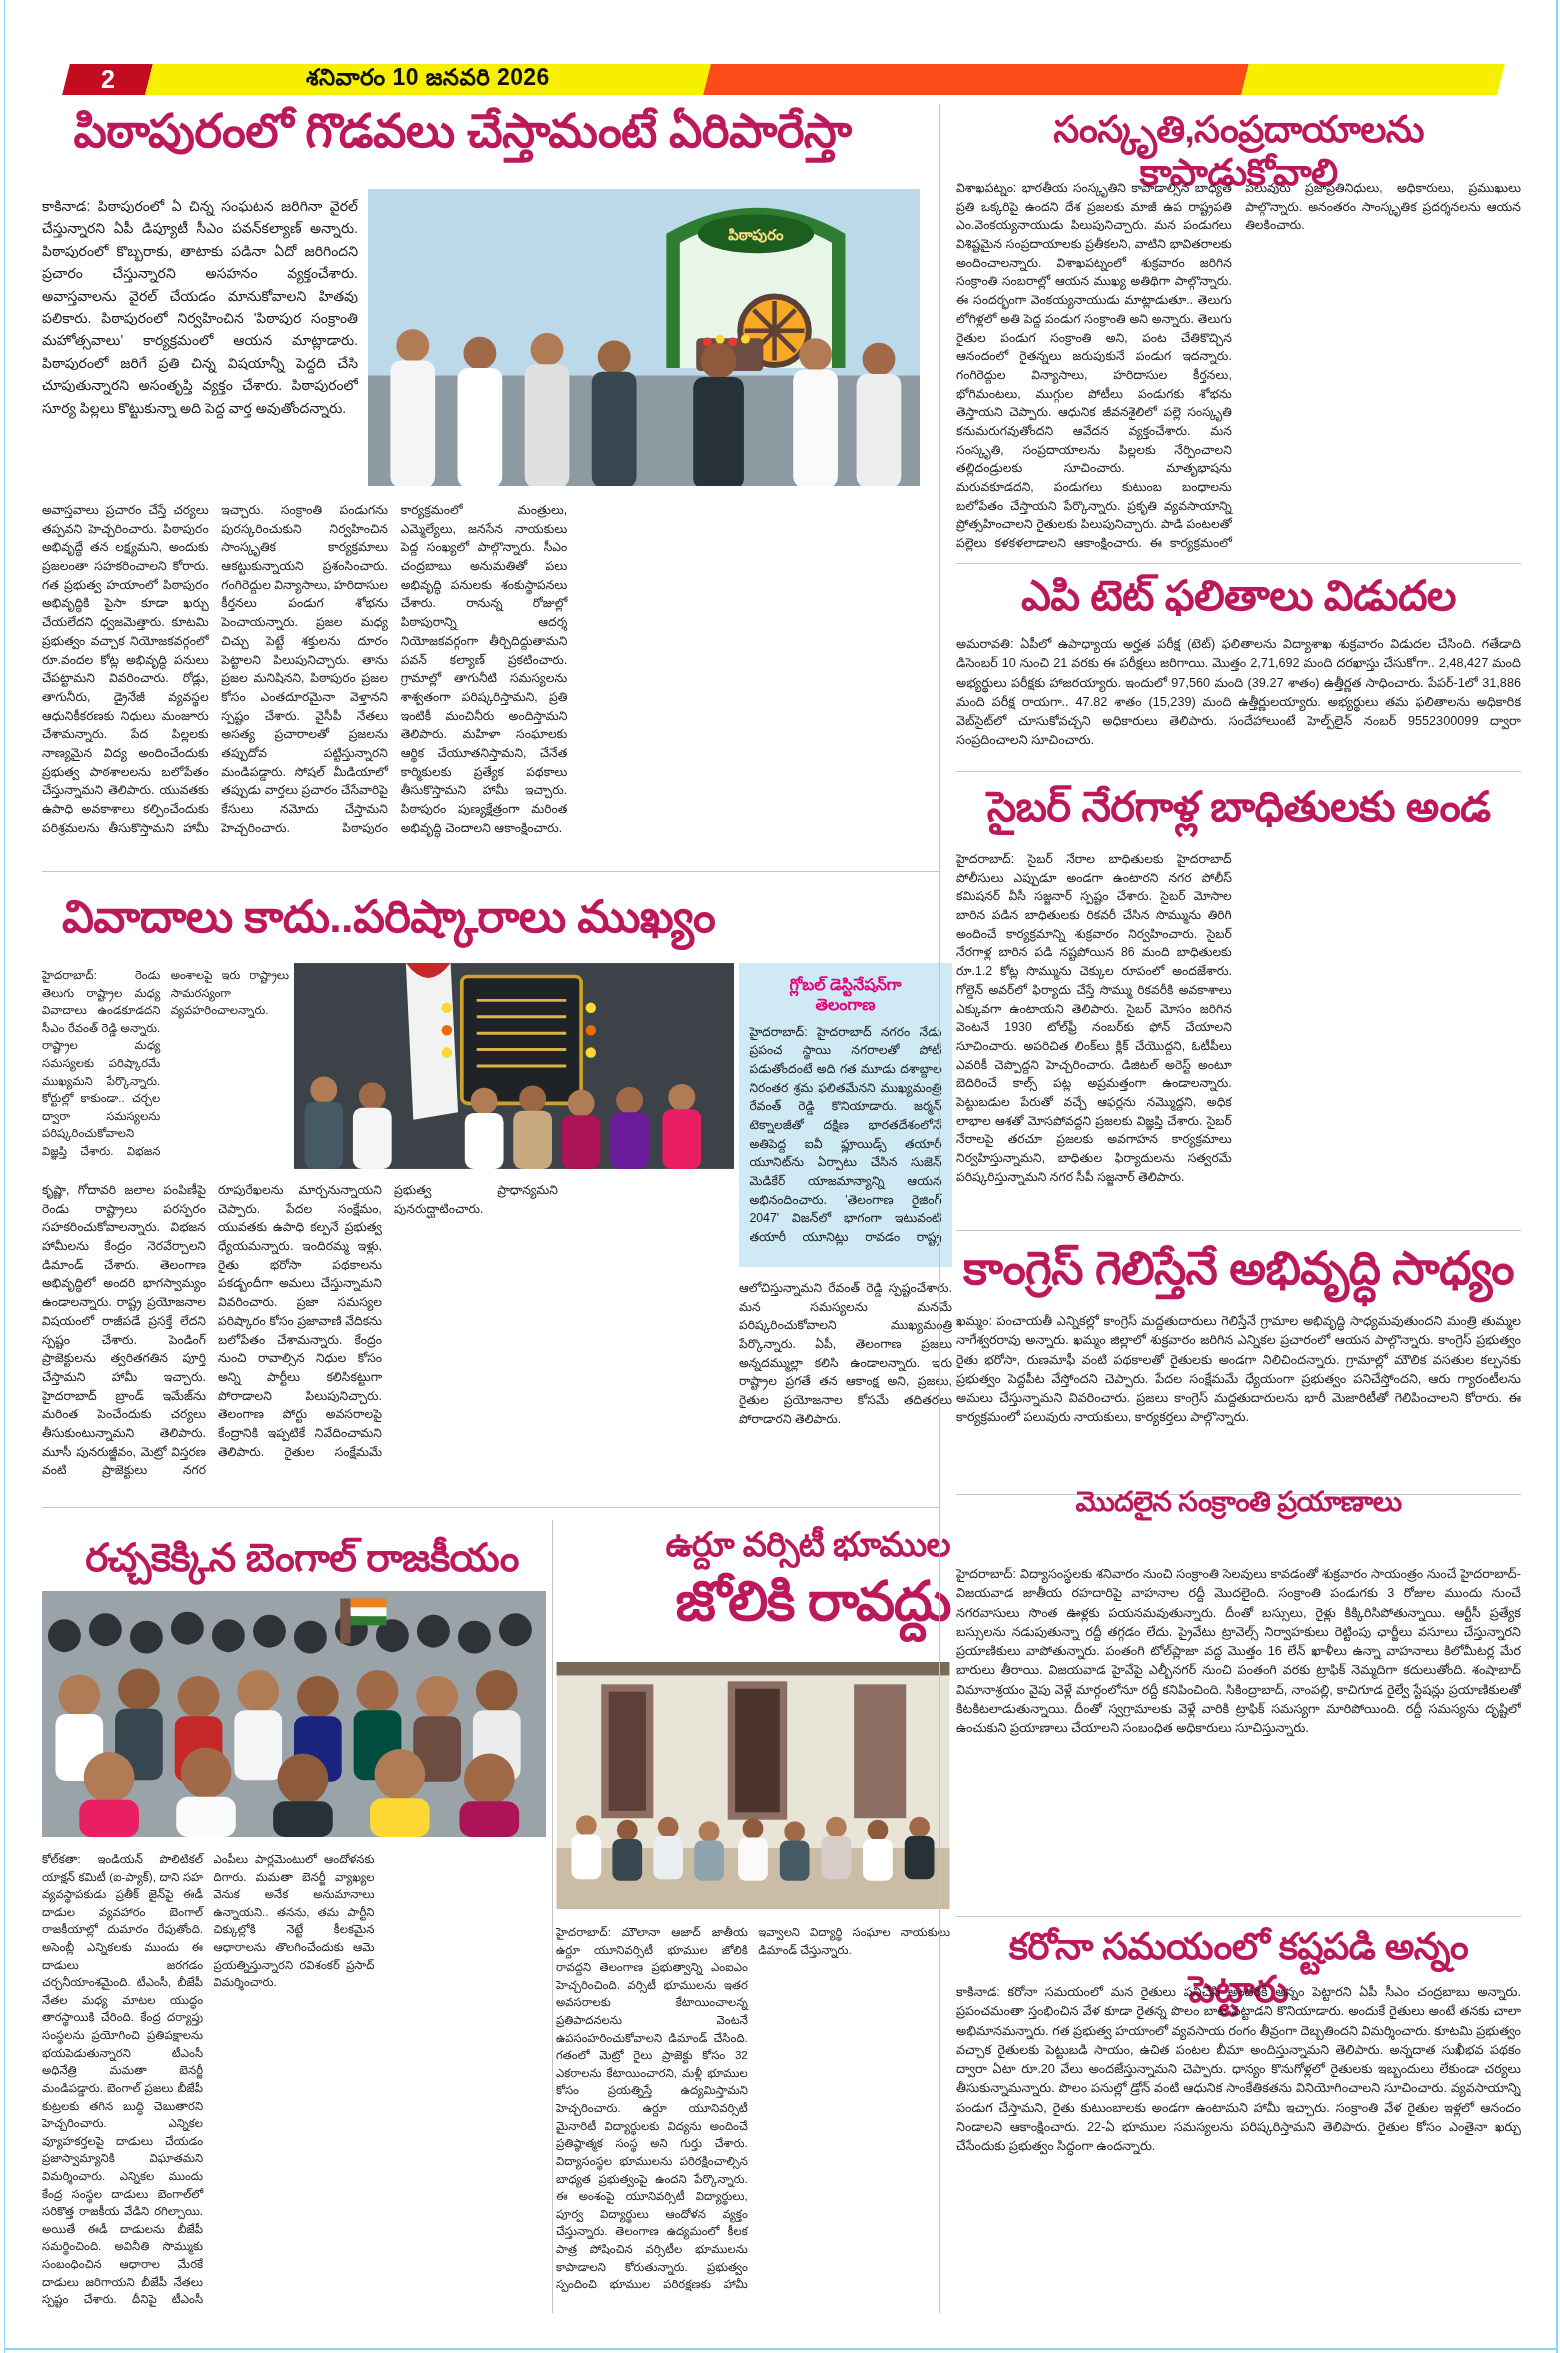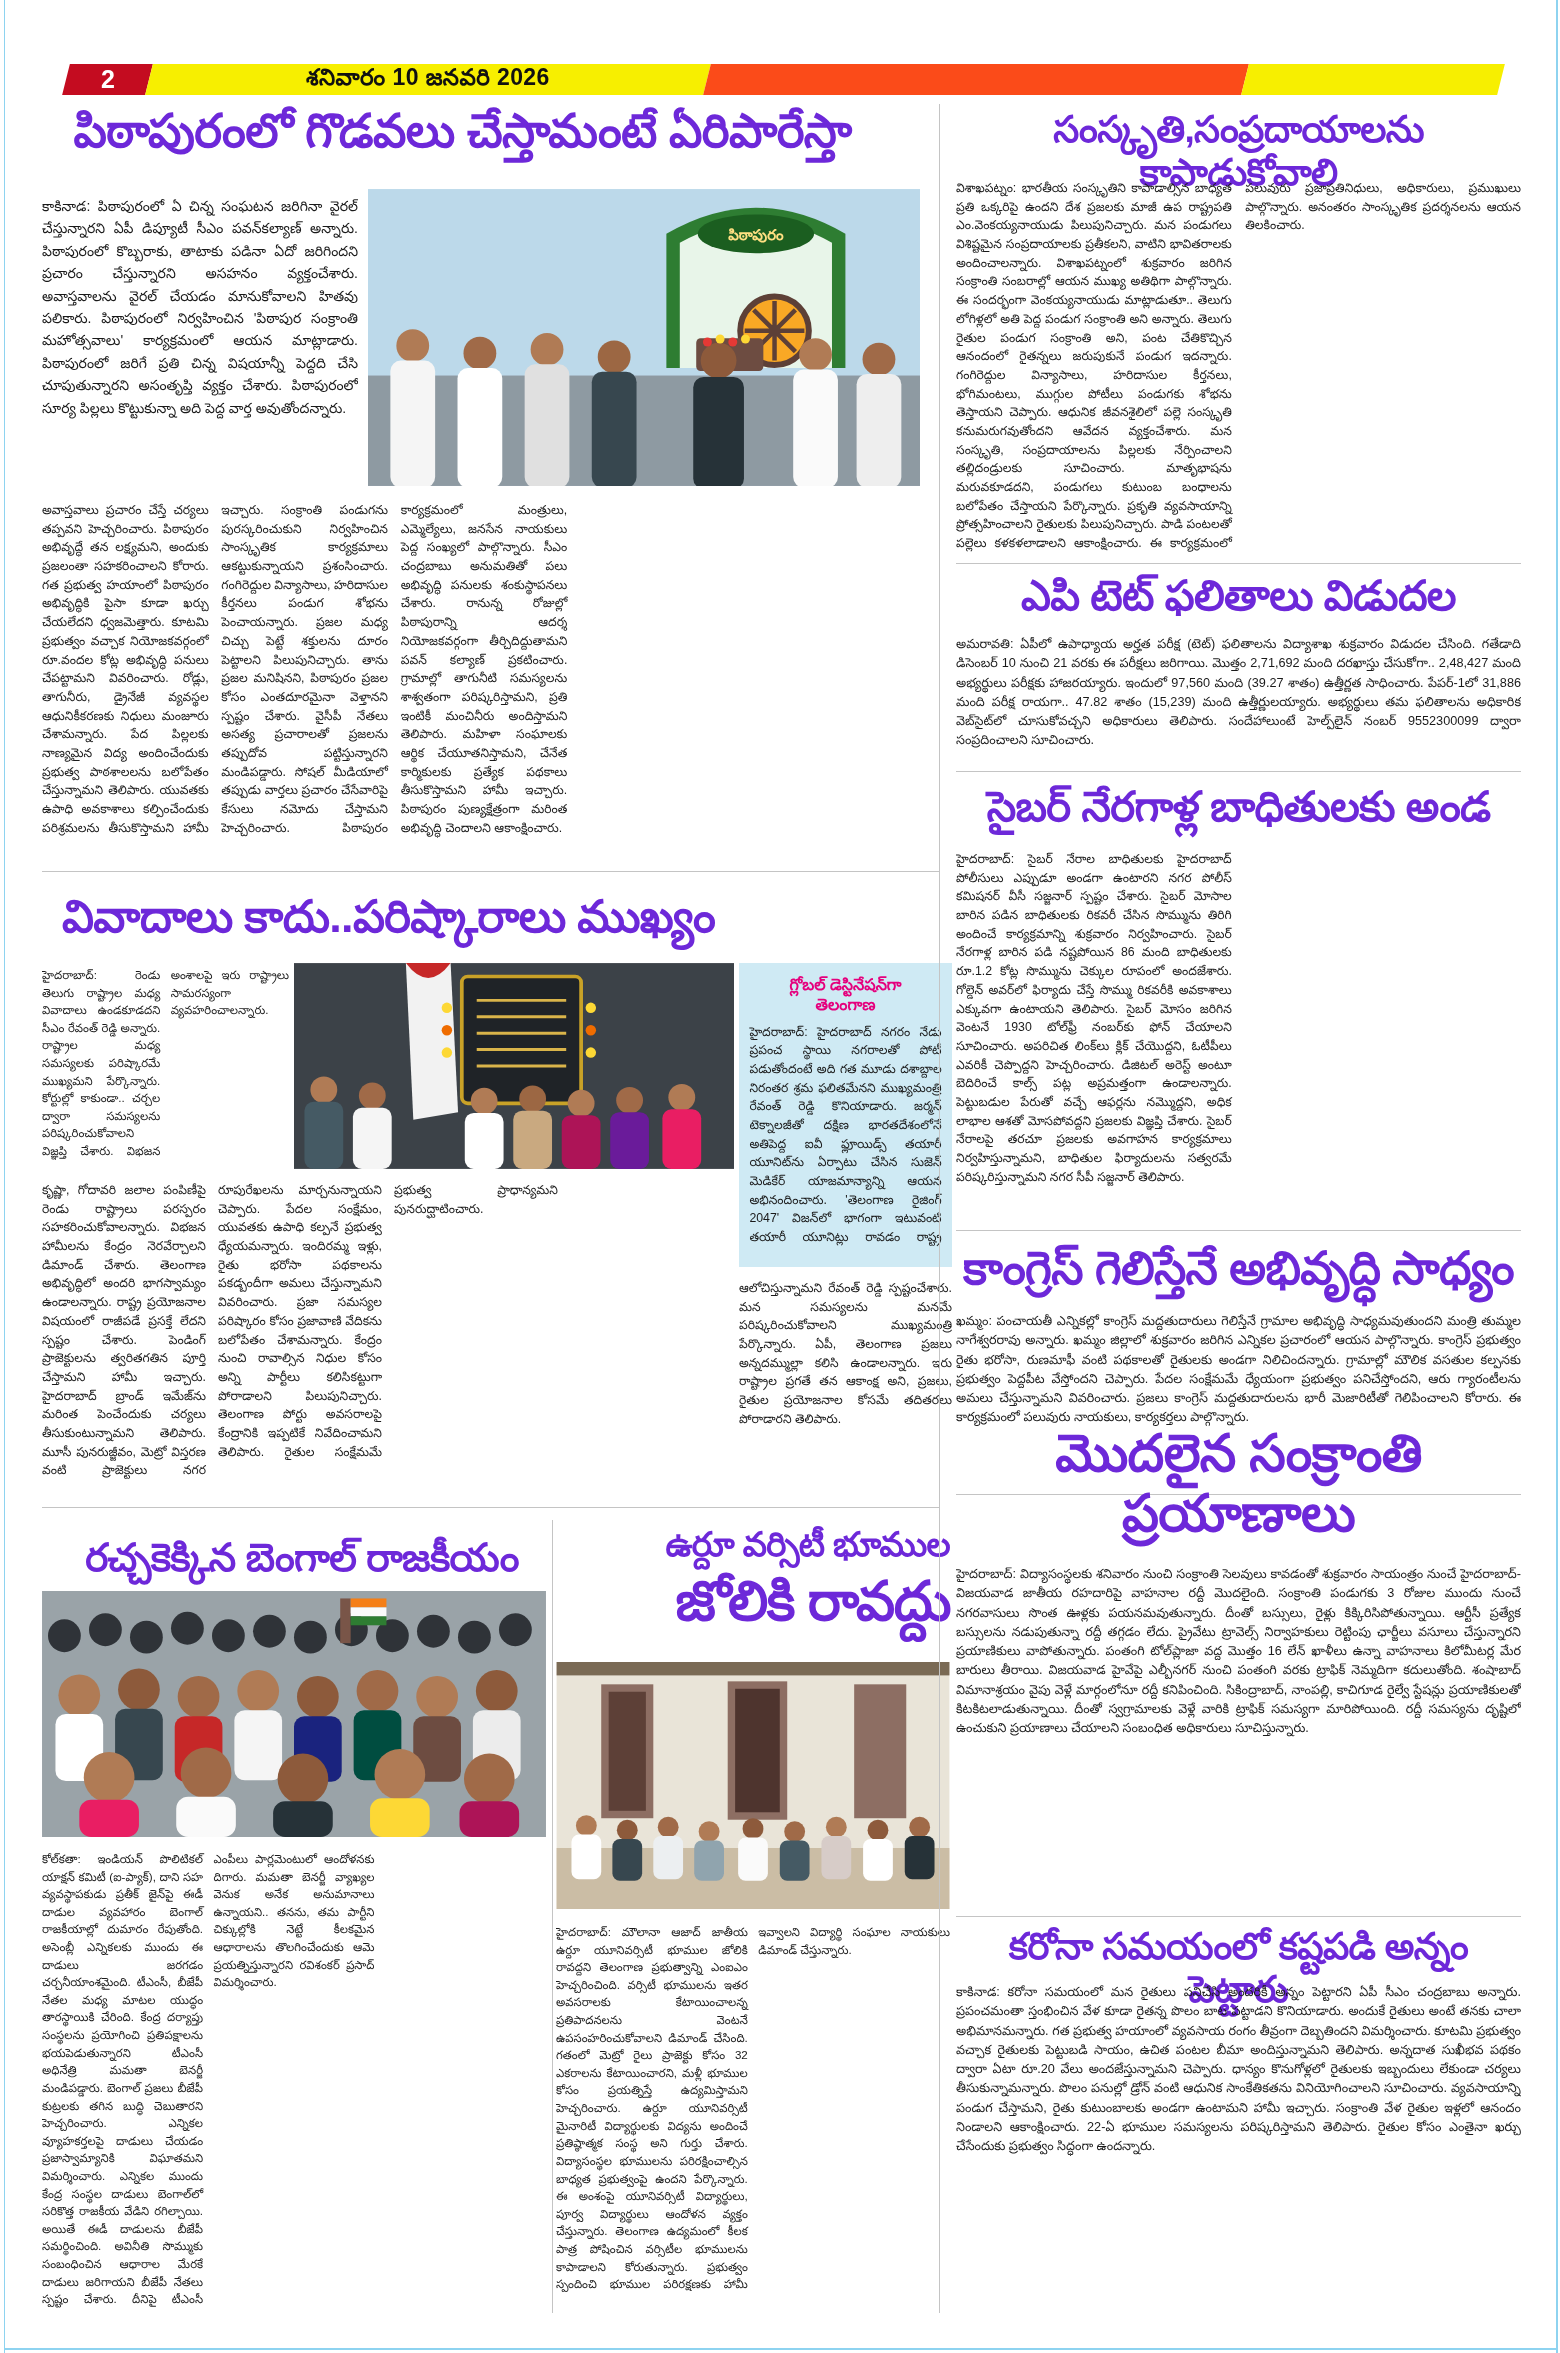--- a/index.html
+++ b/index.html
@@ -12,21 +12,21 @@
   #band{position:absolute;left:66px;top:64px;height:31px;width:1436px;transform:skewX(-14deg);display:flex;}
   #band .seg{height:100%;display:flex;align-items:center;justify-content:center;}
   #band .unskew{transform:skewX(14deg);}
   .seg-red{width:83px;background:#c40c20;}
   .seg-yellow1{width:558px;background:#f7ef00;}
   .seg-orange{width:538px;background:#fb4b19;}
   .seg-yellow2{width:256px;background:#f7ef00;}
   .pagenum{color:#ffffff;font-size:25px;font-weight:800;}
   .dateline{color:#111111;font-size:23px;font-weight:800;letter-spacing:0.4px;}
   
-  .headline{font-weight:800;color:#6d28d9;line-height:1.15;letter-spacing:-0.7px;}
+  .headline{font-weight:800;color:#be185d;line-height:1.15;letter-spacing:-0.7px;}
   .center{text-align:center;}
   .right{text-align:right;}
   
   .t{font-size:12.3px;line-height:1.52;text-align:justify;overflow:hidden;column-fill:auto;word-break:break-word;}
   .rule-h{background:#c4c4c4;height:0.7px;}
   .rule-v{background:#c4c4c4;width:0.7px;}
   
   #inset{background:#cfeaf4;padding:12px 10.4px;box-sizing:border-box;}
   #inset .inset-title{color:#e5007d;font-weight:800;font-size:16px;line-height:1.25;text-align:center;margin:0 0 7.5px 0;}
   #inset .t{font-size:12.3px;}
@@ -309,21 +309,21 @@
   <h1 class="abs headline center" style="left:956px;top:783px;width:565px;font-size:42px;margin:0;">సైబర్ నేరగాళ్ల బాధితులకు అండ</h1>
   <div class="abs t" style="left:956px;top:850px;width:565px;height:370px;column-count:2;column-gap:13.4px;">హైదరాబాద్: సైబర్ నేరాల బాధితులకు హైదరాబాద్ పోలీసులు ఎప్పుడూ అండగా ఉంటారని నగర పోలీస్ కమిషనర్ వీసీ సజ్జనార్ స్పష్టం చేశారు. సైబర్ మోసాల బారిన పడిన బాధితులకు రికవరీ చేసిన సొమ్మును తిరిగి అందించే కార్యక్రమాన్ని శుక్రవారం నిర్వహించారు. సైబర్ నేరగాళ్ల బారిన పడి నష్టపోయిన 86 మంది బాధితులకు రూ.1.2 కోట్ల సొమ్మును చెక్కుల రూపంలో అందజేశారు. గోల్డెన్ అవర్‌లో ఫిర్యాదు చేస్తే సొమ్ము రికవరీకి అవకాశాలు ఎక్కువగా ఉంటాయని తెలిపారు. సైబర్ మోసం జరిగిన వెంటనే 1930 టోల్‌ఫ్రీ నంబర్‌కు ఫోన్ చేయాలని సూచించారు. అపరిచిత లింక్‌లు క్లిక్ చేయొద్దని, ఓటీపీలు ఎవరికీ చెప్పొద్దని హెచ్చరించారు. డిజిటల్ అరెస్ట్ అంటూ బెదిరించే కాల్స్ పట్ల అప్రమత్తంగా ఉండాలన్నారు. పెట్టుబడుల పేరుతో వచ్చే ఆఫర్లను నమ్మొద్దని, అధిక లాభాల ఆశతో మోసపోవద్దని ప్రజలకు విజ్ఞప్తి చేశారు. సైబర్ నేరాలపై తరచూ ప్రజలకు అవగాహన కార్యక్రమాలు నిర్వహిస్తున్నామని, బాధితుల ఫిర్యాదులను సత్వరమే పరిష్కరిస్తున్నామని నగర సీపీ సజ్జనార్ తెలిపారు.</div>
 
   <div class="abs rule-h" style="left:956px;top:1230px;width:565px;"></div>
 
   <h1 class="abs headline center" style="left:956px;top:1242px;width:565px;font-size:46px;margin:0;">కాంగ్రెస్ గెలిస్తేనే అభివృద్ధి సాధ్యం</h1>
   <div class="abs t" style="left:956px;top:1312px;width:565px;height:173px;font-size:12.7px;">ఖమ్మం: పంచాయతీ ఎన్నికల్లో కాంగ్రెస్ మద్దతుదారులు గెలిస్తేనే గ్రామాల అభివృద్ధి సాధ్యమవుతుందని మంత్రి తుమ్మల నాగేశ్వరరావు అన్నారు. ఖమ్మం జిల్లాలో శుక్రవారం జరిగిన ఎన్నికల ప్రచారంలో ఆయన పాల్గొన్నారు. కాంగ్రెస్ ప్రభుత్వం రైతు భరోసా, రుణమాఫీ వంటి పథకాలతో రైతులకు అండగా నిలిచిందన్నారు. గ్రామాల్లో మౌలిక వసతుల కల్పనకు ప్రభుత్వం పెద్దపీట వేస్తోందని చెప్పారు. పేదల సంక్షేమమే ధ్యేయంగా ప్రభుత్వం పనిచేస్తోందని, ఆరు గ్యారంటీలను అమలు చేస్తున్నామని వివరించారు. ప్రజలు కాంగ్రెస్ మద్దతుదారులను భారీ మెజారిటీతో గెలిపించాలని కోరారు. ఈ కార్యక్రమంలో పలువురు నాయకులు, కార్యకర్తలు పాల్గొన్నారు.</div>
 
   <div class="abs rule-h" style="left:956px;top:1494px;width:565px;"></div>
 
-  <h1 class="abs headline center" style="left:956px;top:1424px;width:565px;font-size:52px;margin:0;">మొదలైన సంక్రాంతి ప్రయాణాలు</h1>
+  <h1 class="abs headline center" style="left:956px;top:1486px;width:565px;font-size:28px;margin:0;">మొదలైన సంక్రాంతి ప్రయాణాలు</h1>
   <div class="abs t" style="left:956px;top:1565px;width:565px;height:341px;font-size:12.7px;">హైదరాబాద్: విద్యాసంస్థలకు శనివారం నుంచి సంక్రాంతి సెలవులు కావడంతో శుక్రవారం సాయంత్రం నుంచే హైదరాబాద్-విజయవాడ జాతీయ రహదారిపై వాహనాల రద్దీ మొదలైంది. సంక్రాంతి పండుగకు 3 రోజుల ముందు నుంచే నగరవాసులు సొంత ఊళ్లకు పయనమవుతున్నారు. దీంతో బస్సులు, రైళ్లు కిక్కిరిసిపోతున్నాయి. ఆర్టీసీ ప్రత్యేక బస్సులను నడుపుతున్నా రద్దీ తగ్గడం లేదు. ప్రైవేటు ట్రావెల్స్ నిర్వాహకులు రెట్టింపు ఛార్జీలు వసూలు చేస్తున్నారని ప్రయాణికులు వాపోతున్నారు. పంతంగి టోల్‌ప్లాజా వద్ద మెుత్తం 16 లేన్ ఖాళీలు ఉన్నా వాహనాలు కిలోమీటర్ల మేర బారులు తీరాయి. విజయవాడ హైవేపై ఎల్బీనగర్ నుంచి పంతంగి వరకు ట్రాఫిక్ నెమ్మదిగా కదులుతోంది. శంషాబాద్ విమానాశ్రయం వైపు వెళ్లే మార్గంలోనూ రద్దీ కనిపించింది. సికింద్రాబాద్, నాంపల్లి, కాచిగూడ రైల్వే స్టేషన్లు ప్రయాణికులతో కిటకిటలాడుతున్నాయి. దీంతో స్వగ్రామాలకు వెళ్లే వారికి ట్రాఫిక్ సమస్యగా మారిపోయింది. రద్దీ సమస్యను దృష్టిలో ఉంచుకుని ప్రయాణాలు చేయాలని సంబంధిత అధికారులు సూచిస్తున్నారు.</div>
 
   <div class="abs rule-h" style="left:956px;top:1916px;width:565px;"></div>
 
   <h1 class="abs headline center" style="left:956px;top:1926px;width:565px;font-size:37px;margin:0;">కరోనా సమయంలో కష్టపడి అన్నం పెట్టారు</h1>
   <div class="abs t" style="left:956px;top:1983px;width:565px;height:326px;font-size:12.7px;">కాకినాడ: కరోనా సమయంలో మన రైతులు పనిచేసి అందరికీ అన్నం పెట్టారని ఏపీ సీఎం చంద్రబాబు అన్నారు. ప్రపంచమంతా స్తంభించిన వేళ కూడా రైతన్న పొలం బాట పట్టాడని కొనియాడారు. అందుకే రైతులు అంటే తనకు చాలా అభిమానమన్నారు. గత ప్రభుత్వ హయాంలో వ్యవసాయ రంగం తీవ్రంగా దెబ్బతిందని విమర్శించారు. కూటమి ప్రభుత్వం వచ్చాక రైతులకు పెట్టుబడి సాయం, ఉచిత పంటల బీమా అందిస్తున్నామని తెలిపారు. అన్నదాత సుఖీభవ పథకం ద్వారా ఏటా రూ.20 వేలు అందజేస్తున్నామని చెప్పారు. ధాన్యం కొనుగోళ్లలో రైతులకు ఇబ్బందులు లేకుండా చర్యలు తీసుకున్నామన్నారు. పొలం పనుల్లో డ్రోన్ వంటి ఆధునిక సాంకేతికతను వినియోగించాలని సూచించారు. వ్యవసాయాన్ని పండుగ చేస్తామని, రైతు కుటుంబాలకు అండగా ఉంటామని హామీ ఇచ్చారు. సంక్రాంతి వేళ రైతుల ఇళ్లలో ఆనందం నిండాలని ఆకాంక్షించారు. 22-ఏ భూముల సమస్యలను పరిష్కరిస్తామని తెలిపారు. రైతుల కోసం ఎంతైనా ఖర్చు చేసేందుకు ప్రభుత్వం సిద్ధంగా ఉందన్నారు.</div>
 
 </div>
 
 

